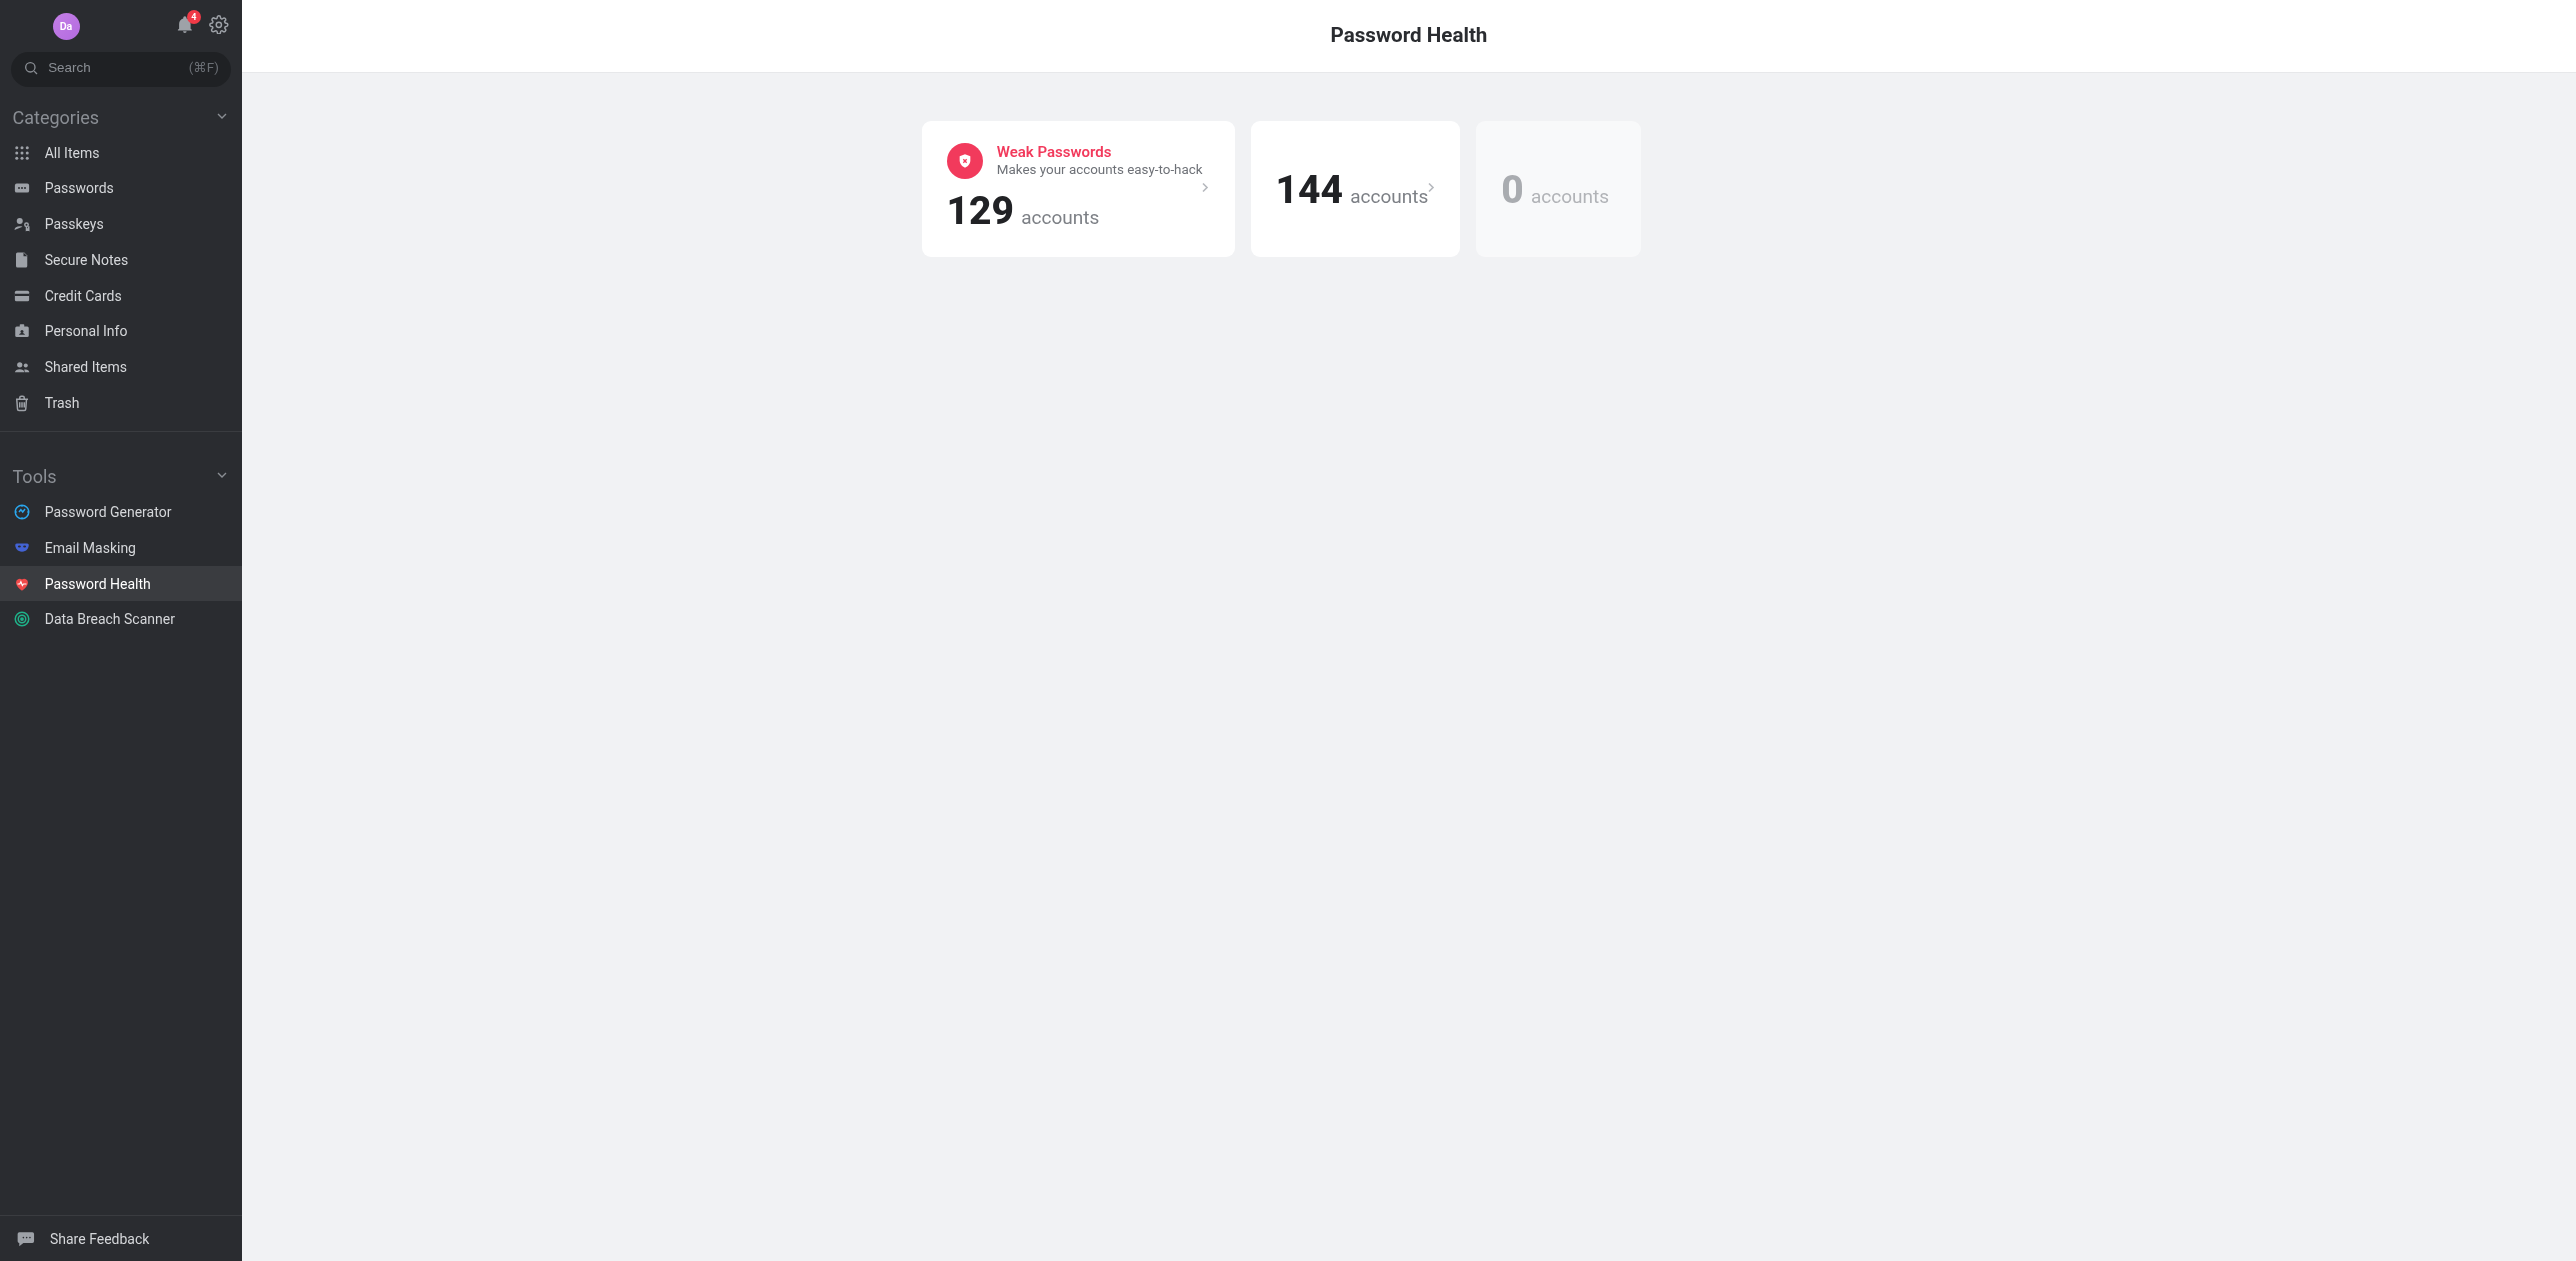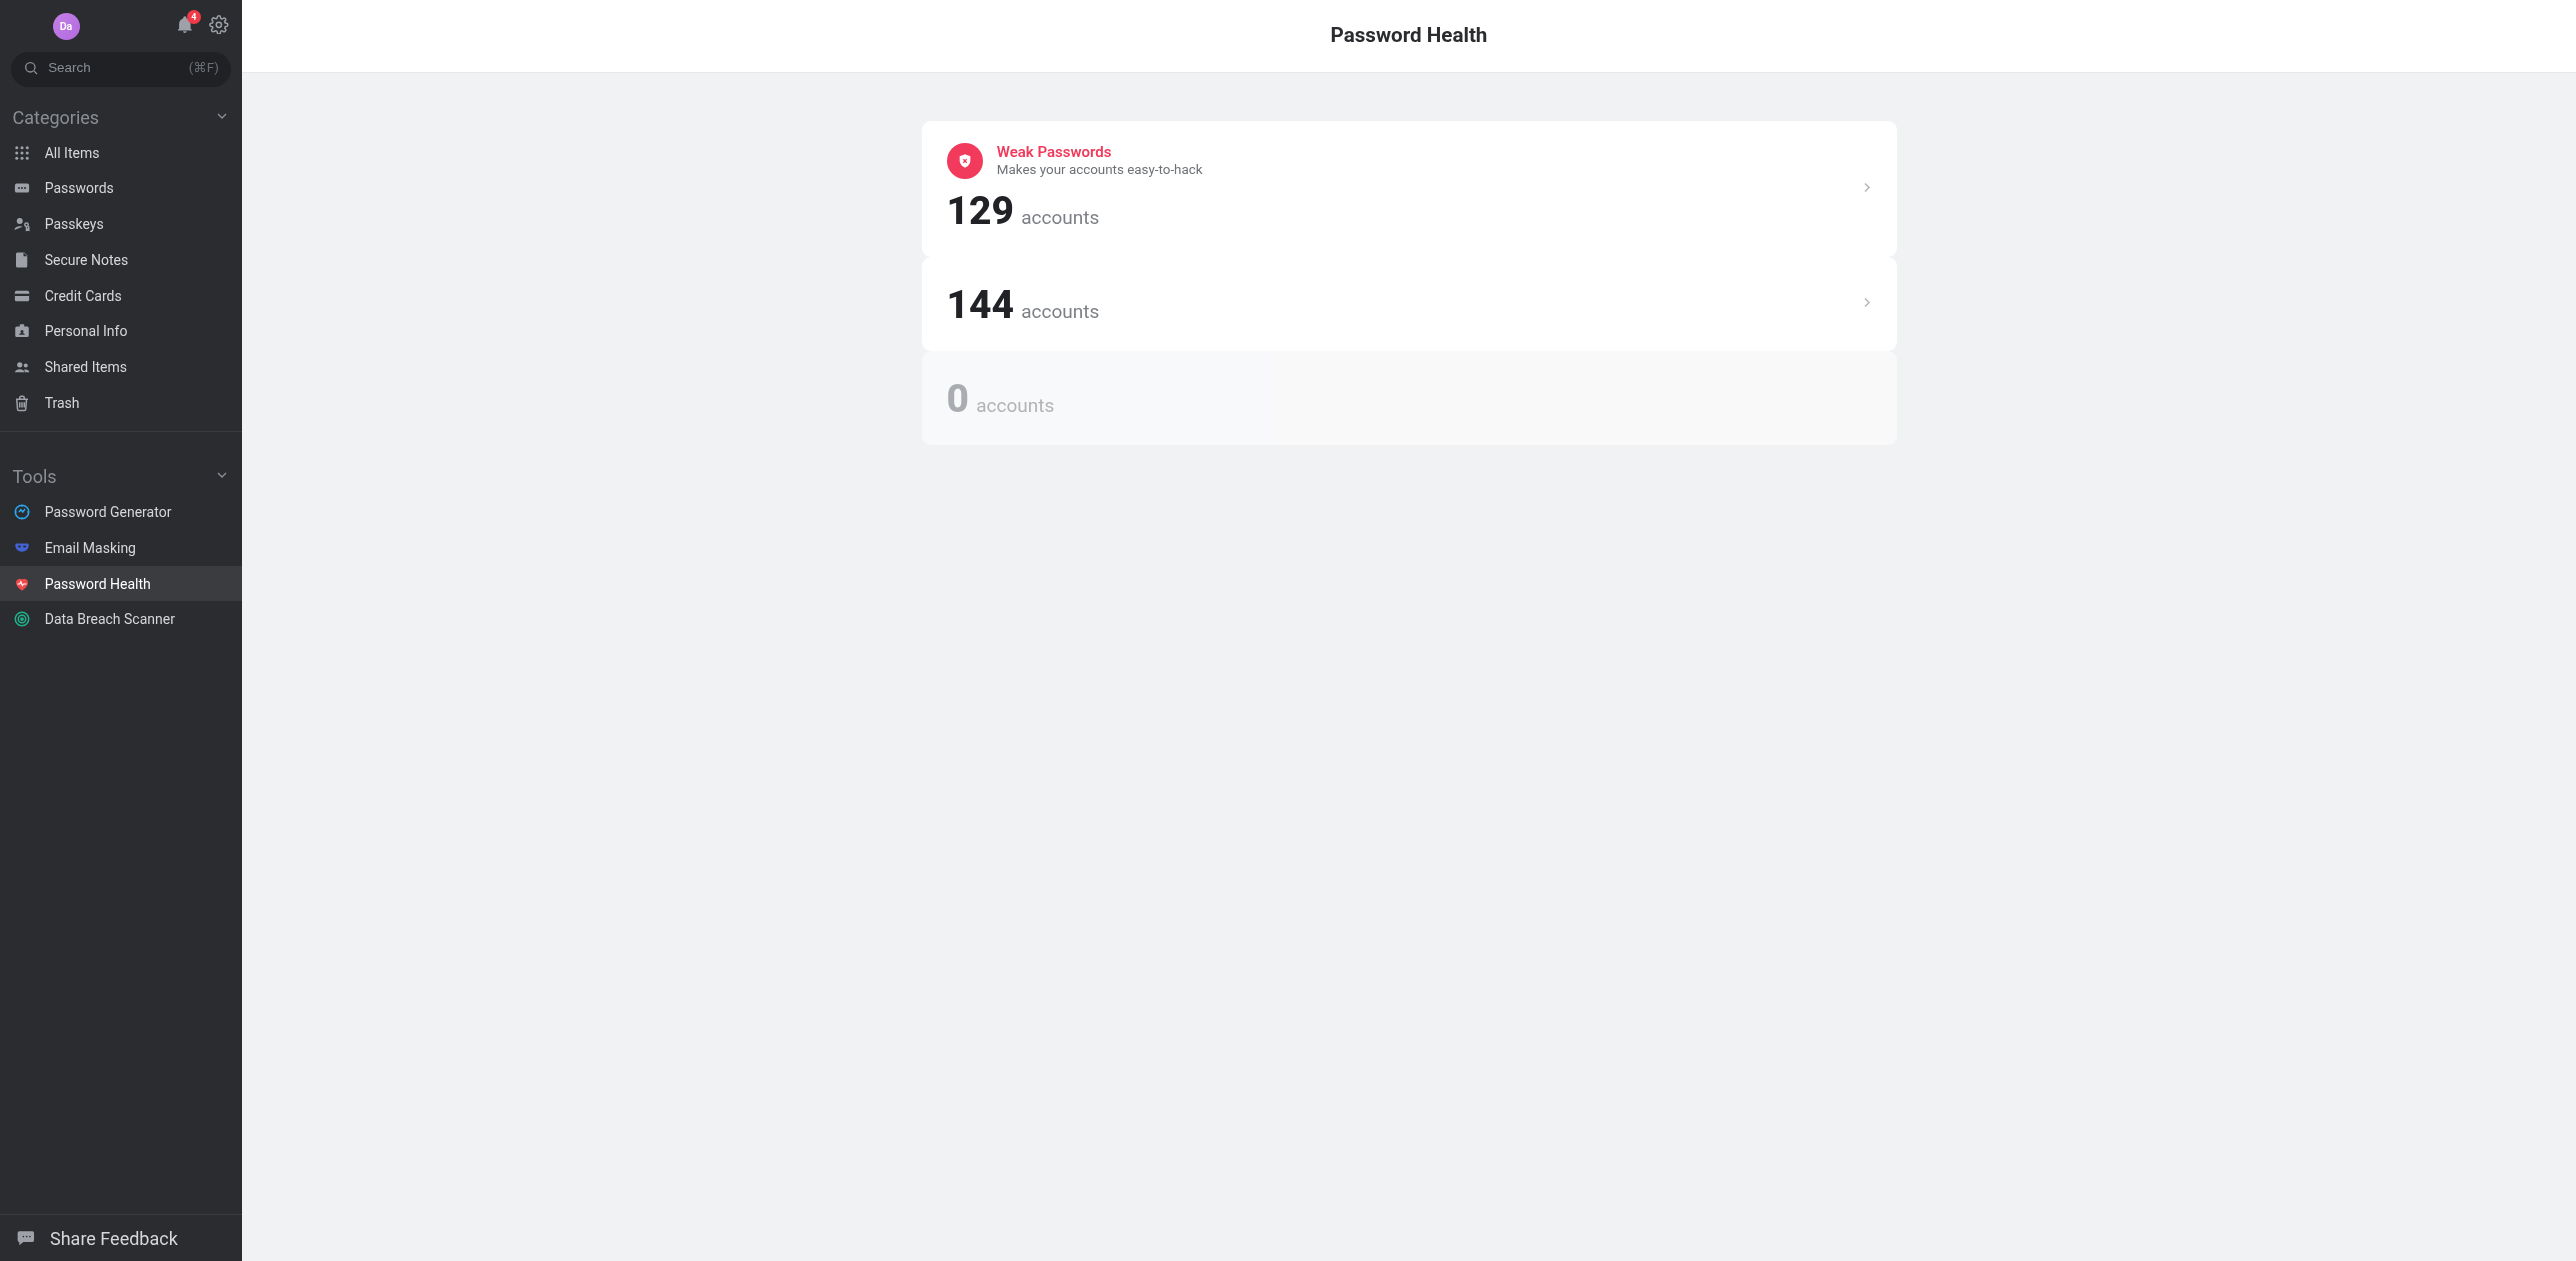--- a/index.html
+++ b/index.html
@@ -116,21 +116,21 @@
     height: 25px;
     overflow: hidden;
     opacity: 0.0;
   }
 
   .bottom-item {
     border-top: 0.9px solid #3a3c40;
     display: flex; align-items: center;
     gap: 14.3px;
     padding: 12.5px 16px;
-    font-size: 18px;
+    font-size: 14px;
     color: #d5d7da;
     cursor: pointer;
   }
   .bottom-item .nav-icon { width:19.7px; color:#9ea2a8; display:flex;}
 
   
   .main { flex: 1; display: flex; flex-direction: column; background: #f1f2f4; min-width:0;}
   .main-header {
     background: #ffffff;
     text-align: center;
@@ -141,21 +141,21 @@
 
   .content {
     flex: 1;
     overflow-y: auto;
     padding: 48px 0 36px 0;
   }
   .cards {
     width: 975px;
     max-width: calc(100% - 72px);
     margin: 0 auto;
-    display: flex; flex-direction: column; 
+    display: flex; flex-direction: row; gap: 16px;
   }
   .card {
     background: #fff;
     border-radius: 9px;
     padding: 21.5px 32px 23px 25px;
     display: flex;
     align-items: center;
     position: relative;
     cursor: pointer;
   }

